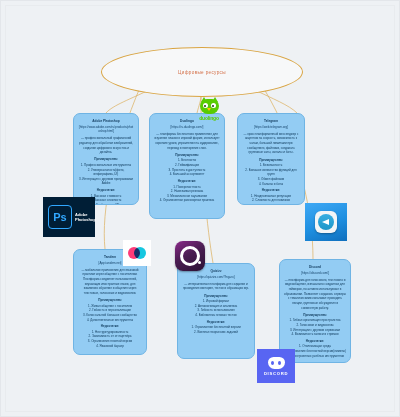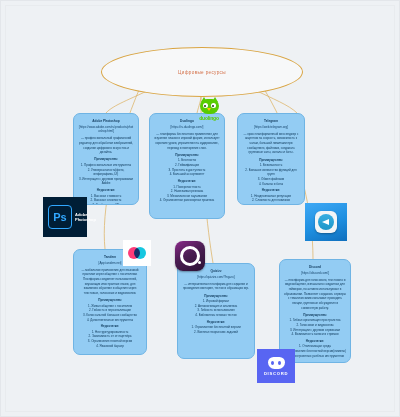--- a/index.html
+++ b/index.html
@@ -71,21 +71,21 @@
   #card-telegram {left:236px;top:112px;width:68px;height:92px;}
   #card-tandem   {left:72px;top:248px;width:74px;height:106px;}
   #card-quizizz  {left:176px;top:262px;width:78px;height:96px;}
   #card-discord  {left:278px;top:258px;width:72px;height:104px;}
 
   
   .logo{position:absolute;z-index:7;}
 
   
   #logo-photoshop{
-    left:42px;top:196px;width:44px;height:40px;background:#001e36;
+    left:42px;top:196px;width:52px;height:40px;background:#001e36;
     display:flex;align-items:center;gap:3px;padding-left:5px;
     box-sizing:border-box;
   }
   #logo-photoshop .ps-box{
     width:22px;height:22px;border:1.3px solid #31a8ff;border-radius:4px;
     display:flex;align-items:center;justify-content:center;
     color:#31a8ff;font-size:11px;font-weight:bold;flex:none;
   }
   #logo-photoshop .ps-txt{
     color:#fff;font-size:4px;line-height:1.35;font-weight:bold;

